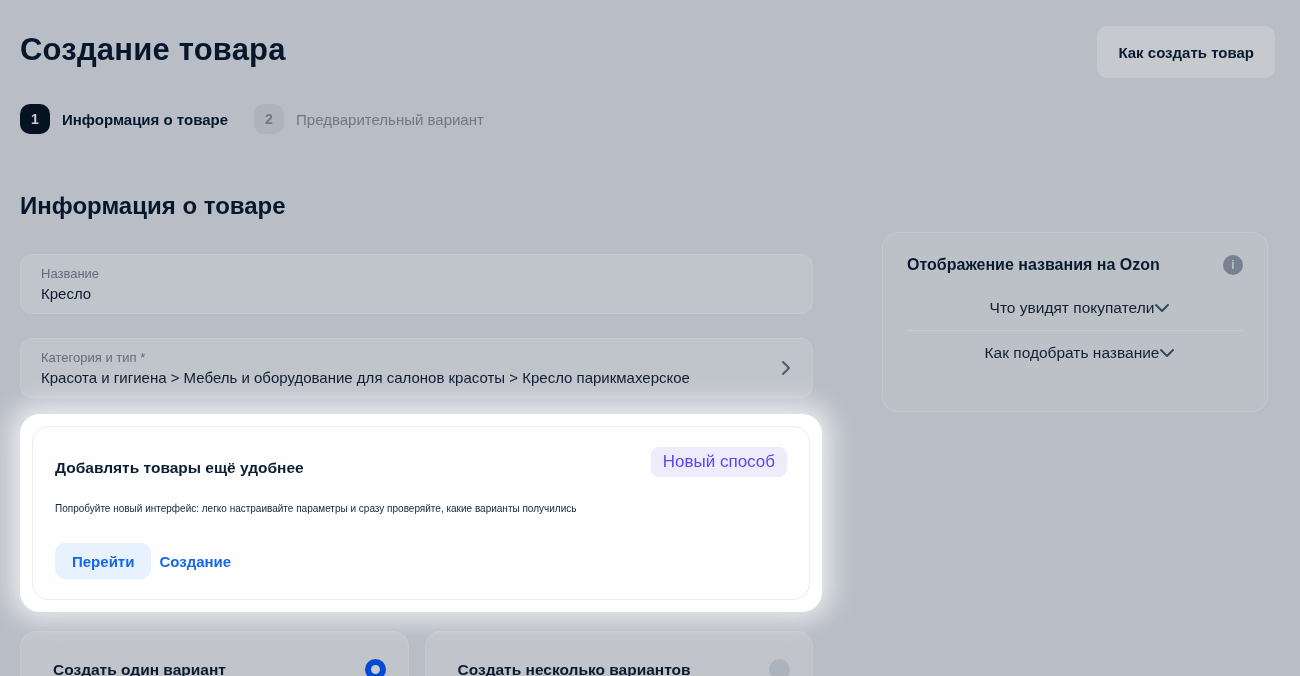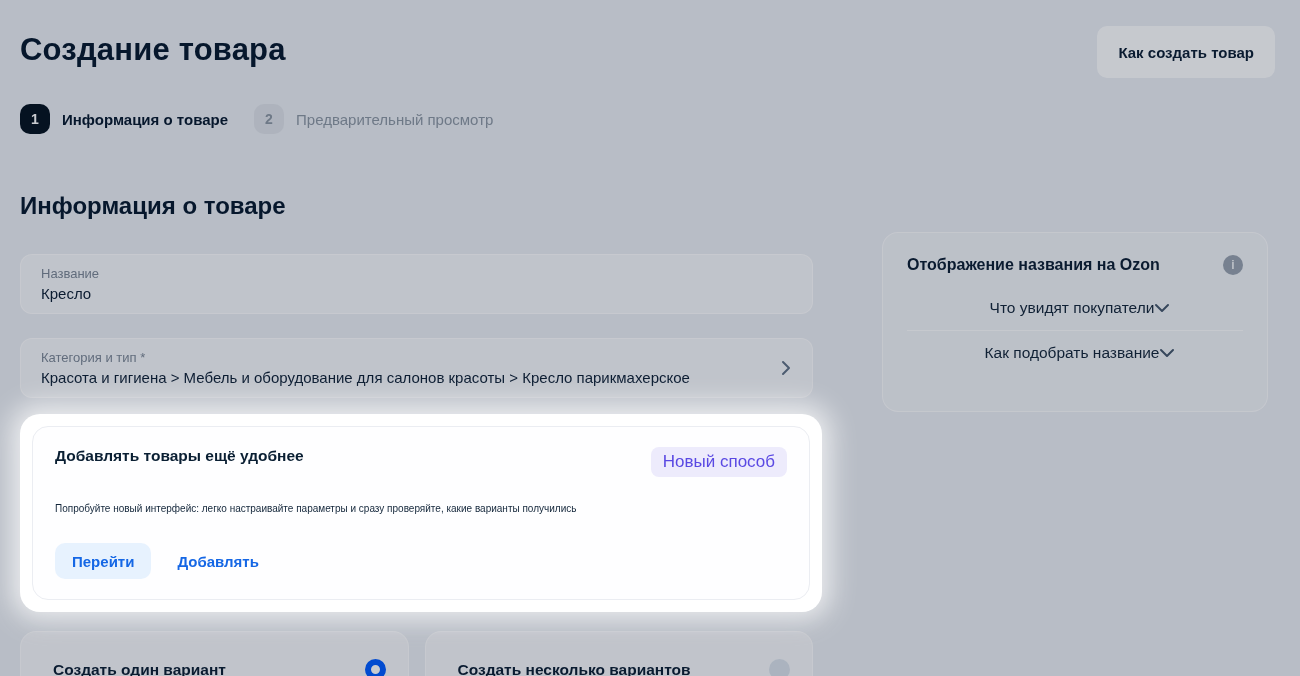--- a/index.html
+++ b/index.html
@@ -63,31 +63,31 @@
     margin-top: 16px; margin-right: -9px;
     background: #ffffff; border-radius: 20px; padding: 12px;
     box-shadow: 0 0 26px 10px rgba(255,255,255,0.75), 0 10px 28px rgba(30,42,60,0.10);
   }
   .promo-card {
     background: #fefeff;
     border: 1px solid #ebedf2;
     border-radius: 16px;
     padding: 20px 22px;
   }
-  .promo-head { display: flex; justify-content: space-between; align-items: flex-start; }
+  .promo-head { display: flex; justify-content: space-between; align-items: flex-end; }
   .promo-title { font-size: 15.5px; font-weight: 700; color: #0a1f33; }
   .promo-badge {
     font-size: 17px; color: #5a49e3; background: #edebfc;
     padding: 5px 12px; border-radius: 8px; white-space: nowrap;
   }
   .promo-desc {
     margin-top: 18px; max-width: 700px;
     font-size: 10px; line-height: 28px; color: #13263a;
   }
-  .promo-actions { margin-top: 20px; display: flex; align-items: center; gap: 26px; }
+  .promo-actions { margin-top: 20px; display: flex; align-items: center; gap: 8px; }
   .btn-soft-primary {
     height: 36px; padding: 0 17px;
     background: #e7f2fe; color: #1567e5;
     border: none; border-radius: 10px;
     font-family: "Liberation Sans", sans-serif;
     font-size: 15px; font-weight: 700; cursor: pointer;
   }
   .btn-link {
     background: none; border: none; padding: 0;
     font-family: "Liberation Sans", sans-serif;
@@ -151,21 +151,21 @@
     <button class="help-btn">Как создать товар</button>
   </div>
 
   <div class="steps">
     <div class="step">
       <span class="step-num active">1</span>
       <span class="step-label">Информация о товаре</span>
     </div>
     <div class="step">
       <span class="step-num">2</span>
-      <span class="step-label inactive">Предварительный просмотр</span>
+      <span class="step-label inactive">Предварительный вариант</span>
     </div>
   </div>
 
   <h2 class="section-heading">Информация о товаре</h2>
 
   <div class="left-col">
 
     <div class="field">
       <div class="field-label">Название</div>
       <div class="field-value">Кресло</div>
@@ -183,21 +183,21 @@
 
     <div class="spotlight-halo">
       <div class="promo-card">
         <div class="promo-head">
           <div class="promo-title">Добавлять товары ещё удобнее</div>
           <span class="promo-badge">Новый способ</span>
         </div>
         <p class="promo-desc">Попробуйте новый интерфейс: легко настраивайте параметры и сразу проверяйте, какие варианты получились</p>
         <div class="promo-actions">
           <button class="btn-soft-primary">Перейти</button>
-          <button class="btn-link">Добавлять</button>
+          <button class="btn-link">Создание</button>
         </div>
       </div>
     </div>
 
     <div class="variant-row">
       <div class="variant-card">
         <span class="variant-label">Создать один вариант</span>
         <span class="radio selected"></span>
       </div>
       <div class="variant-card">

